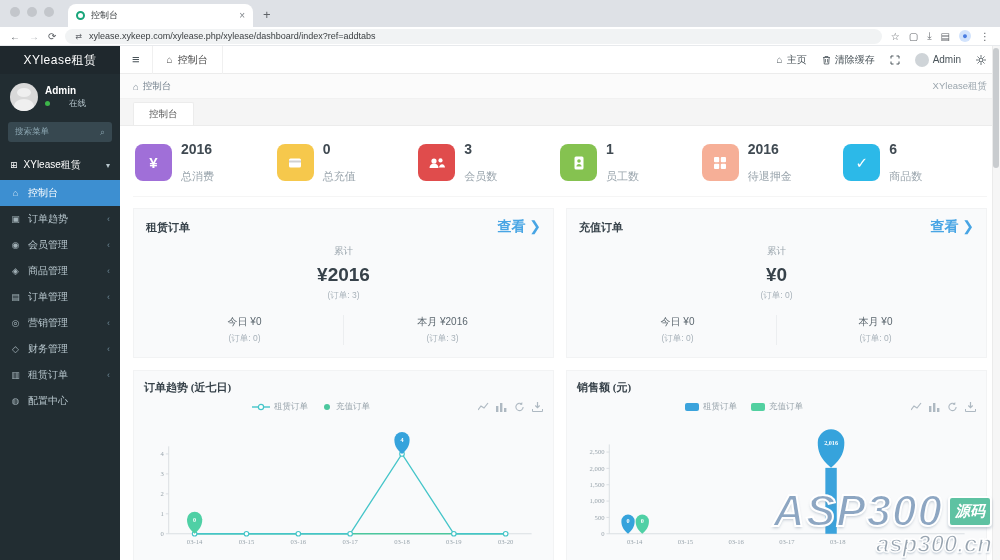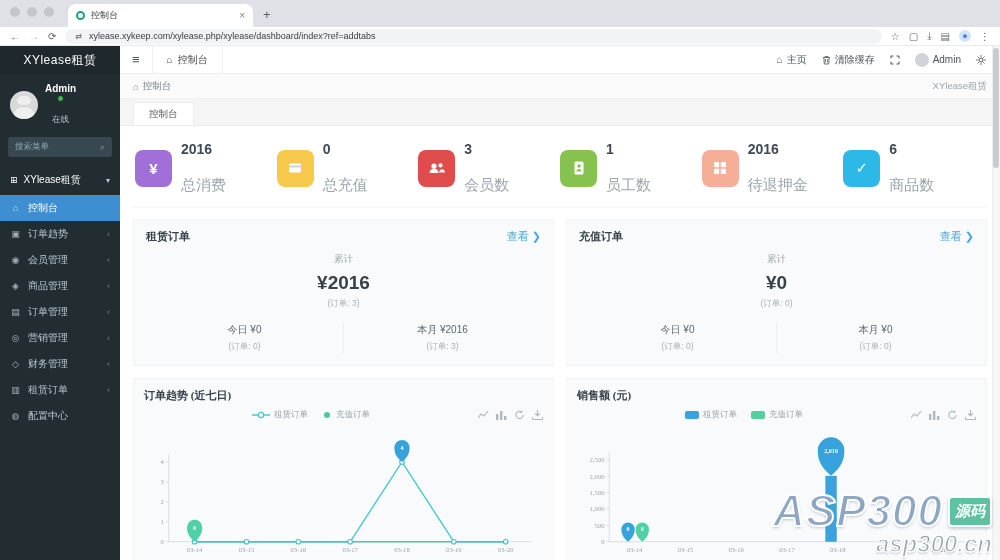--- a/index.html
+++ b/index.html
@@ -23,21 +23,21 @@
   .app { position:absolute; top:46px; left:0; right:0; bottom:0; display:flex; }
 
   
   .sidebar { width:120px; flex-shrink:0; background:#222d32; color:#b8c7ce; font-size:10px; display:flex; flex-direction:column; }
   .brand { height:28px; line-height:28px; text-align:center; color:#fff; font-size:12px; background:#1f282d; letter-spacing:.5px; }
   .user-panel { display:flex; align-items:center; gap:7px; padding:9px 8px 7px 10px; }
   .avatar { width:28px; height:28px; border-radius:50%; background:#d9d9d9; position:relative; overflow:hidden; flex-shrink:0;}
   .avatar:after { content:""; position:absolute; left:7px; top:5px; width:14px; height:9px; border-radius:50%; background:#efefef; }
   .avatar:before { content:""; position:absolute; left:4px; top:16px; width:20px; height:14px; border-radius:50% 50% 0 0; background:#efefef; }
   .uname { color:#fff; font-weight:bold; font-size:10px; }
-  .ustatus { font-size:8.5px; color:#b8c7ce; margin-top:2px; display:flex; align-items:center; gap:13px;flex-direction:column;}
+  .ustatus { font-size:8.5px; color:#b8c7ce; margin-top:2px; display:flex; align-items:center; gap:19px;}
   .odot { width:5px; height:5px; border-radius:50%; background:#3db54a; display:inline-block; }
   .side-search { margin:4px 8px 8px; height:20px; background:#374850; border-radius:3px; display:flex; align-items:center; justify-content:space-between; padding:0 7px; color:#8aa4af; font-size:8.5px; }
   .section-head { display:flex; align-items:center; gap:6px; padding:8px 10px; color:#fff; font-size:10px; }
   .section-head .caret { margin-left:auto; font-size:8px; color:#b8c7ce; }
   .menu { flex:1; }
   .mitem { height:26px; display:flex; align-items:center; gap:7px; padding:0 10px; color:#b8c7ce; cursor:pointer; }
   .mitem .mico { width:11px; text-align:center; font-size:9px; opacity:.85; }
   .mitem .chev { margin-left:auto; color:#6c8795; font-size:9px; }
   .mitem.active { background:#3d8fd1; color:#fff; }
 
@@ -54,27 +54,27 @@
   .ctabs { height:27px; background:#f5f5f5; display:flex; align-items:flex-end; padding-left:13px; border-bottom:1px solid #ececec; }
   .ctab { height:23px; background:#fff; border:1px solid #ececec; border-bottom:none; border-radius:2px 2px 0 0; display:flex; align-items:center; padding:0 15px; font-size:9.5px; color:#555; }
 
   .content { flex:1; padding:11px 13px 0; background:#fff; position:relative; overflow:hidden; }
 
   
   .stats-row { display:flex; align-items:center; padding:4px 2px 12px; border-bottom:1px solid #f5f5f5; }
   .stat { flex:1; display:flex; align-items:center; gap:9px; }
   .stat-icon { width:37px; height:37px; border-radius:8px; display:flex; align-items:center; justify-content:center; color:#fff; font-size:15px; font-weight:bold; flex-shrink:0; }
   .stat-num { font-size:14px; font-weight:bold; color:#404a52; }
-  .stat-label { font-size:15px; color:#9aa5ad; margin-top:19px; }
+  .stat-label { font-size:11px; color:#9aa5ad; margin-top:12px; }
 
   
   .panels-row { display:flex; gap:12px; margin-top:11px; }
   .panel { flex:1; background:#f9fafb; border:1px solid #f2f3f4; padding:9px 12px 12px; }
   .panel-head { display:flex; align-items:center; font-size:11px; font-weight:bold; color:#37424a; }
-  .view-link { margin-left:auto; font-size:11px; font-weight:normal; color:#48a5e4;text-align:center; }
+  .view-link { margin-left:auto; font-size:14px; font-weight:bold; color:#48a5e4;text-align:center; }
   .ptotal { text-align:center; margin-top:9px; }
   .ptotal-label { font-size:9.5px; color:#9aa5ad; }
   .ptotal-amount { font-size:19px; font-weight:bold; color:#37424a; margin-top:6px; }
   .ptotal-orders { font-size:8.5px; color:#a8b2ba; margin-top:4px; }
   .pcols { display:flex; margin-top:13px;align-items:flex-end; }
   .pcol { flex:1; text-align:center; }
   .pcol + .pcol { border-left:1px solid #eceef0; }
   .pcol-main { font-size:10px; color:#5c676f; }
   .pcol-orders { font-size:8.5px; color:#a8b2ba; margin-top:4px; }
 

